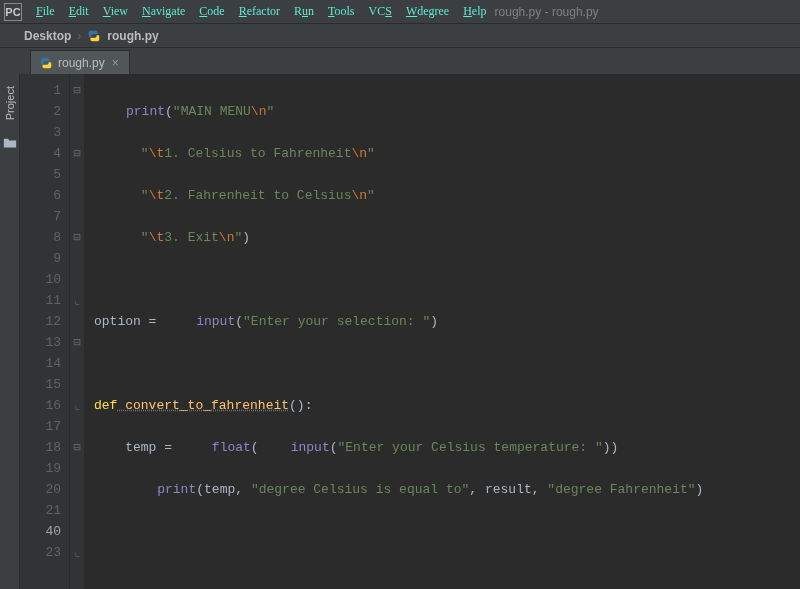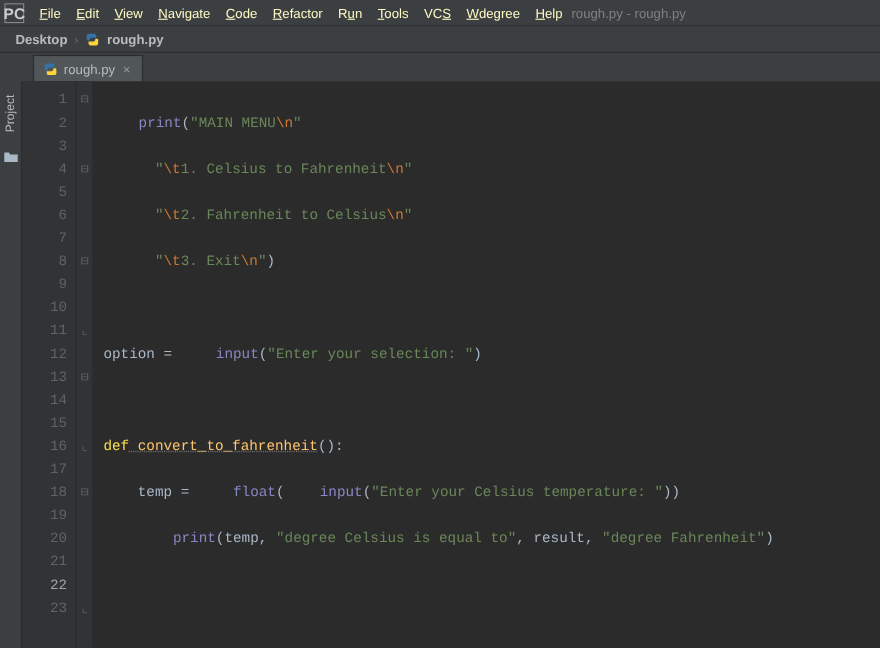--- a/index.html
+++ b/index.html
@@ -20,41 +20,42 @@
   height: 24px;
   background: #3c3f41;
   padding: 0 4px;
   border-bottom: 1px solid #2b2b2b;
   gap: 2px;
 }
 .logo {
   width: 18px; height: 18px;
   border: 1px solid #888;
   display: flex; align-items: center; justify-content: center;
-  font-size: 14px; font-weight: bold;
+  font-size: 11px; font-weight: bold;
   margin-right: 6px;
   color: #ccc;
 }
 .menuitem {
   padding: 2px 6px;
-  color: #fef9c3;
+  color: #5eead4;
   cursor: default;
+  font-family: Liberation Serif, serif;
 }
 .menuitem .mn { text-decoration: underline; }
 .menubar-title {
   margin-left: 0;
   color: #808080;
 }
 
 .navbar {
   display: flex;
   align-items: center;
   height: 24px;
   background: #3c3f41;
-  padding: 0 14px;
+  padding: 0 24px;
   gap: 6px;
   border-bottom: 1px solid #2b2b2b;
 }
 .navbar .crumb { color: #bbbbbb; font-weight: bold; font-size: 12px;}
 .navbar .sep { color: #666; }
 .fileicon {
   width: 14px; height: 14px;
   display: inline-flex; align-items: center; justify-content: center;
 }
 .fileicon svg { width: 14px; height: 14px; }
@@ -223,21 +224,21 @@
       <div>12</div>
       <div>13</div>
       <div>14</div>
       <div>15</div>
       <div>16</div>
       <div>17</div>
       <div>18</div>
       <div>19</div>
       <div>20</div>
       <div>21</div>
-      <div style="color:#a4a3a3">22</div>
+      <div style="color:#a4a3a3">40</div>
       <div>23</div>
   </div>
   <div class="foldcol">
     <div>⊟</div>
       <div>&nbsp;</div>
       <div>&nbsp;</div>
       <div>⊟</div>
       <div>&nbsp;</div>
       <div>&nbsp;</div>
       <div>&nbsp;</div>

